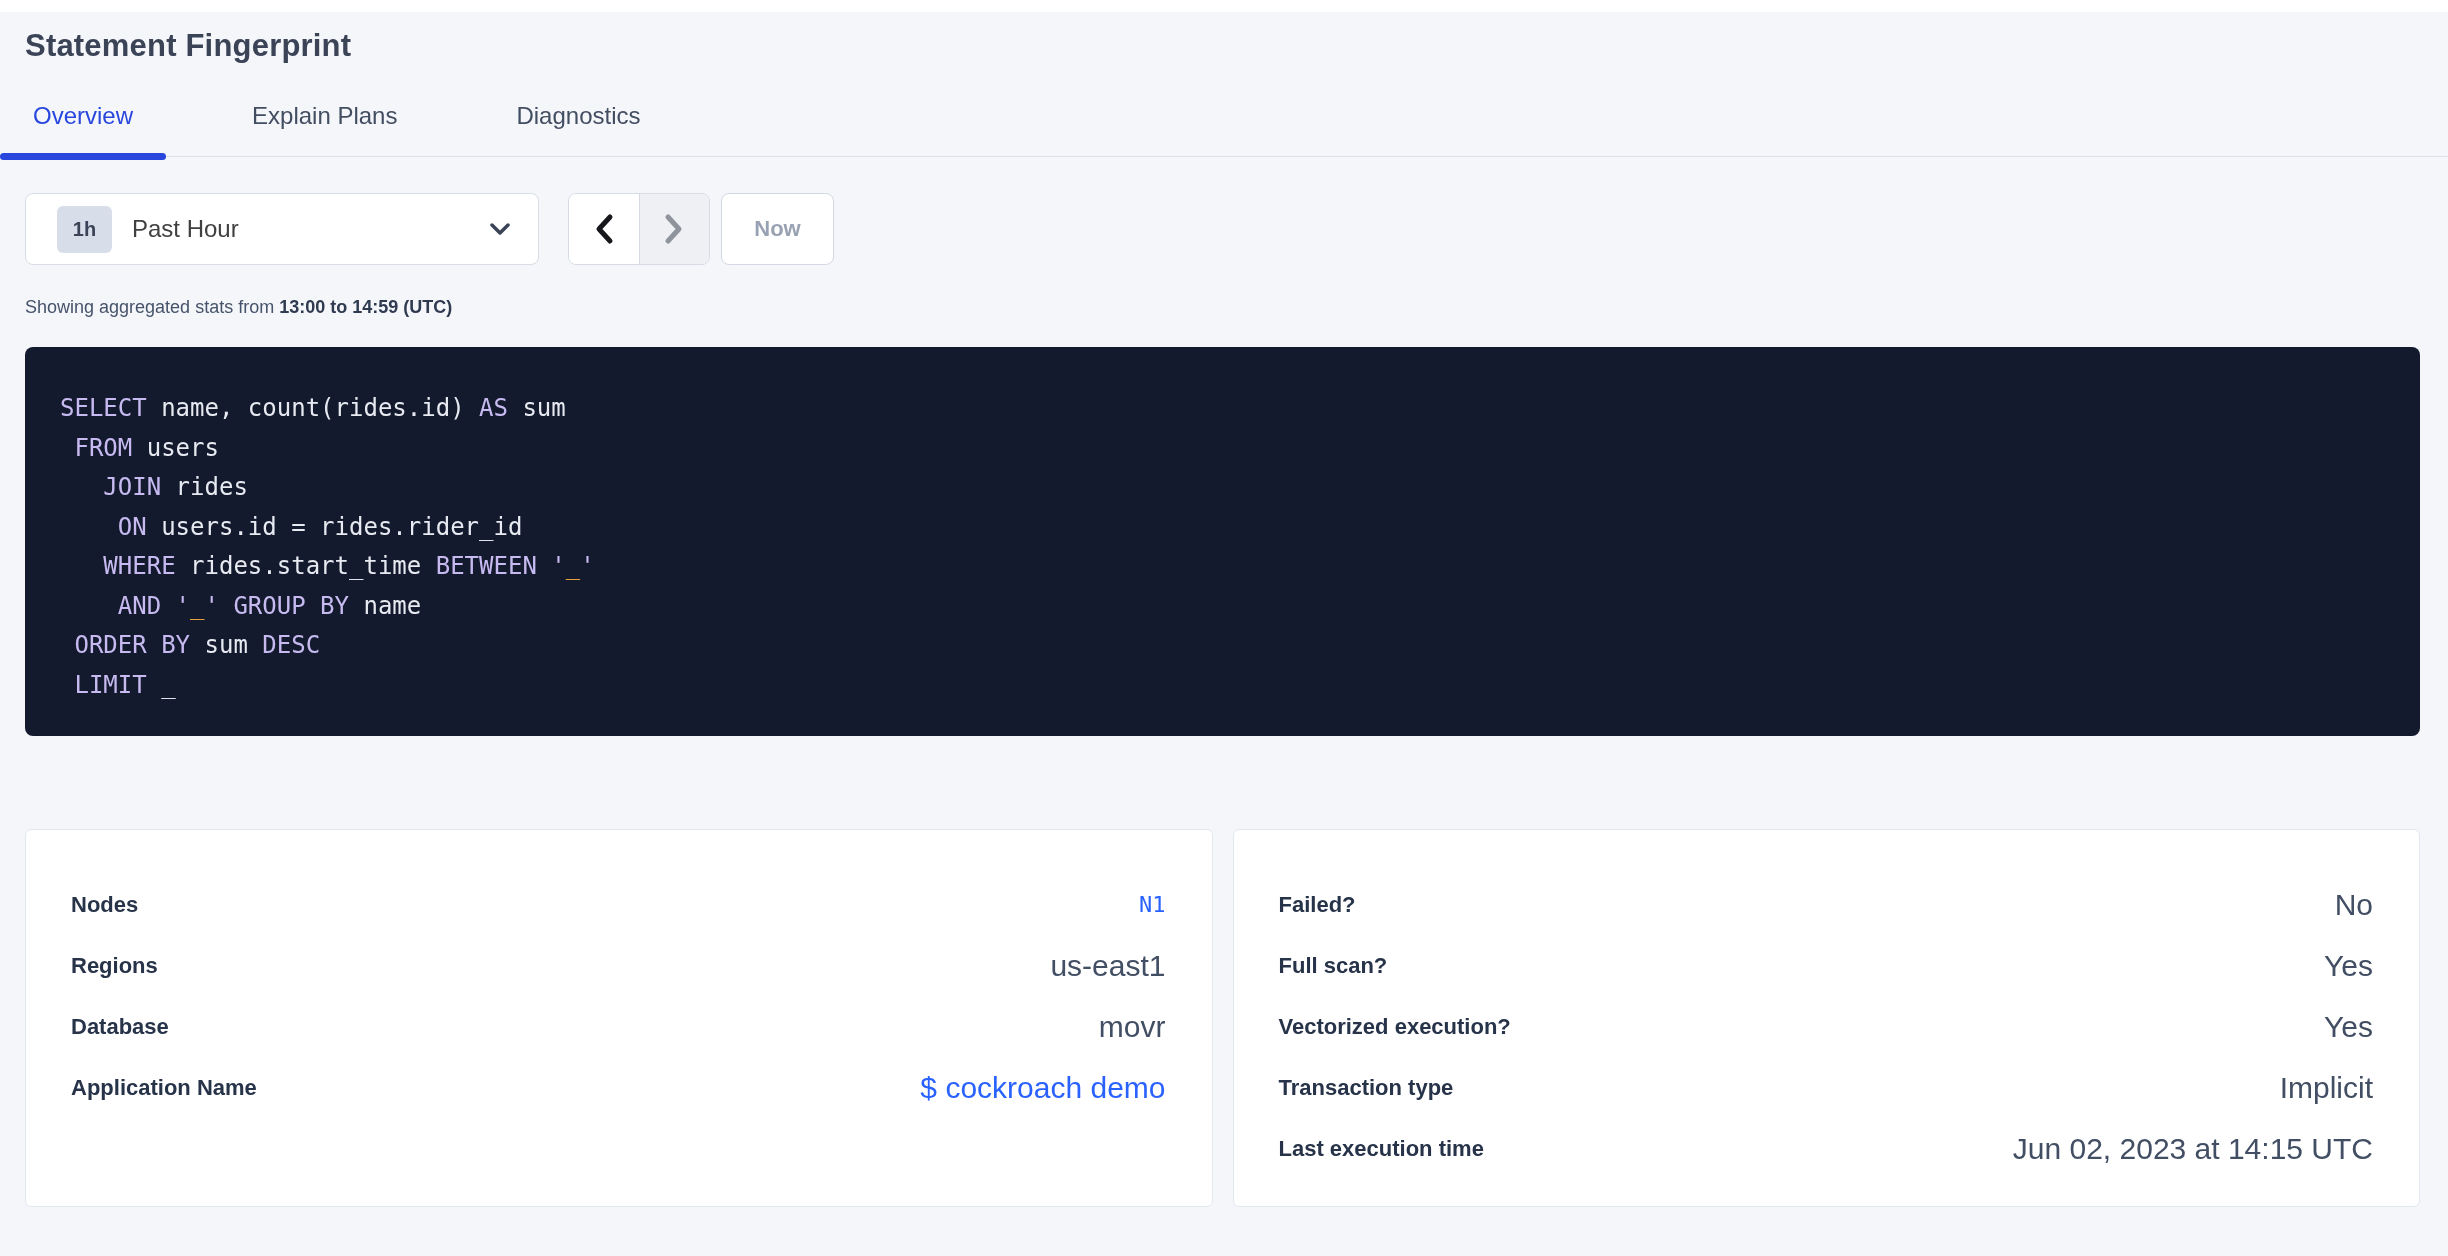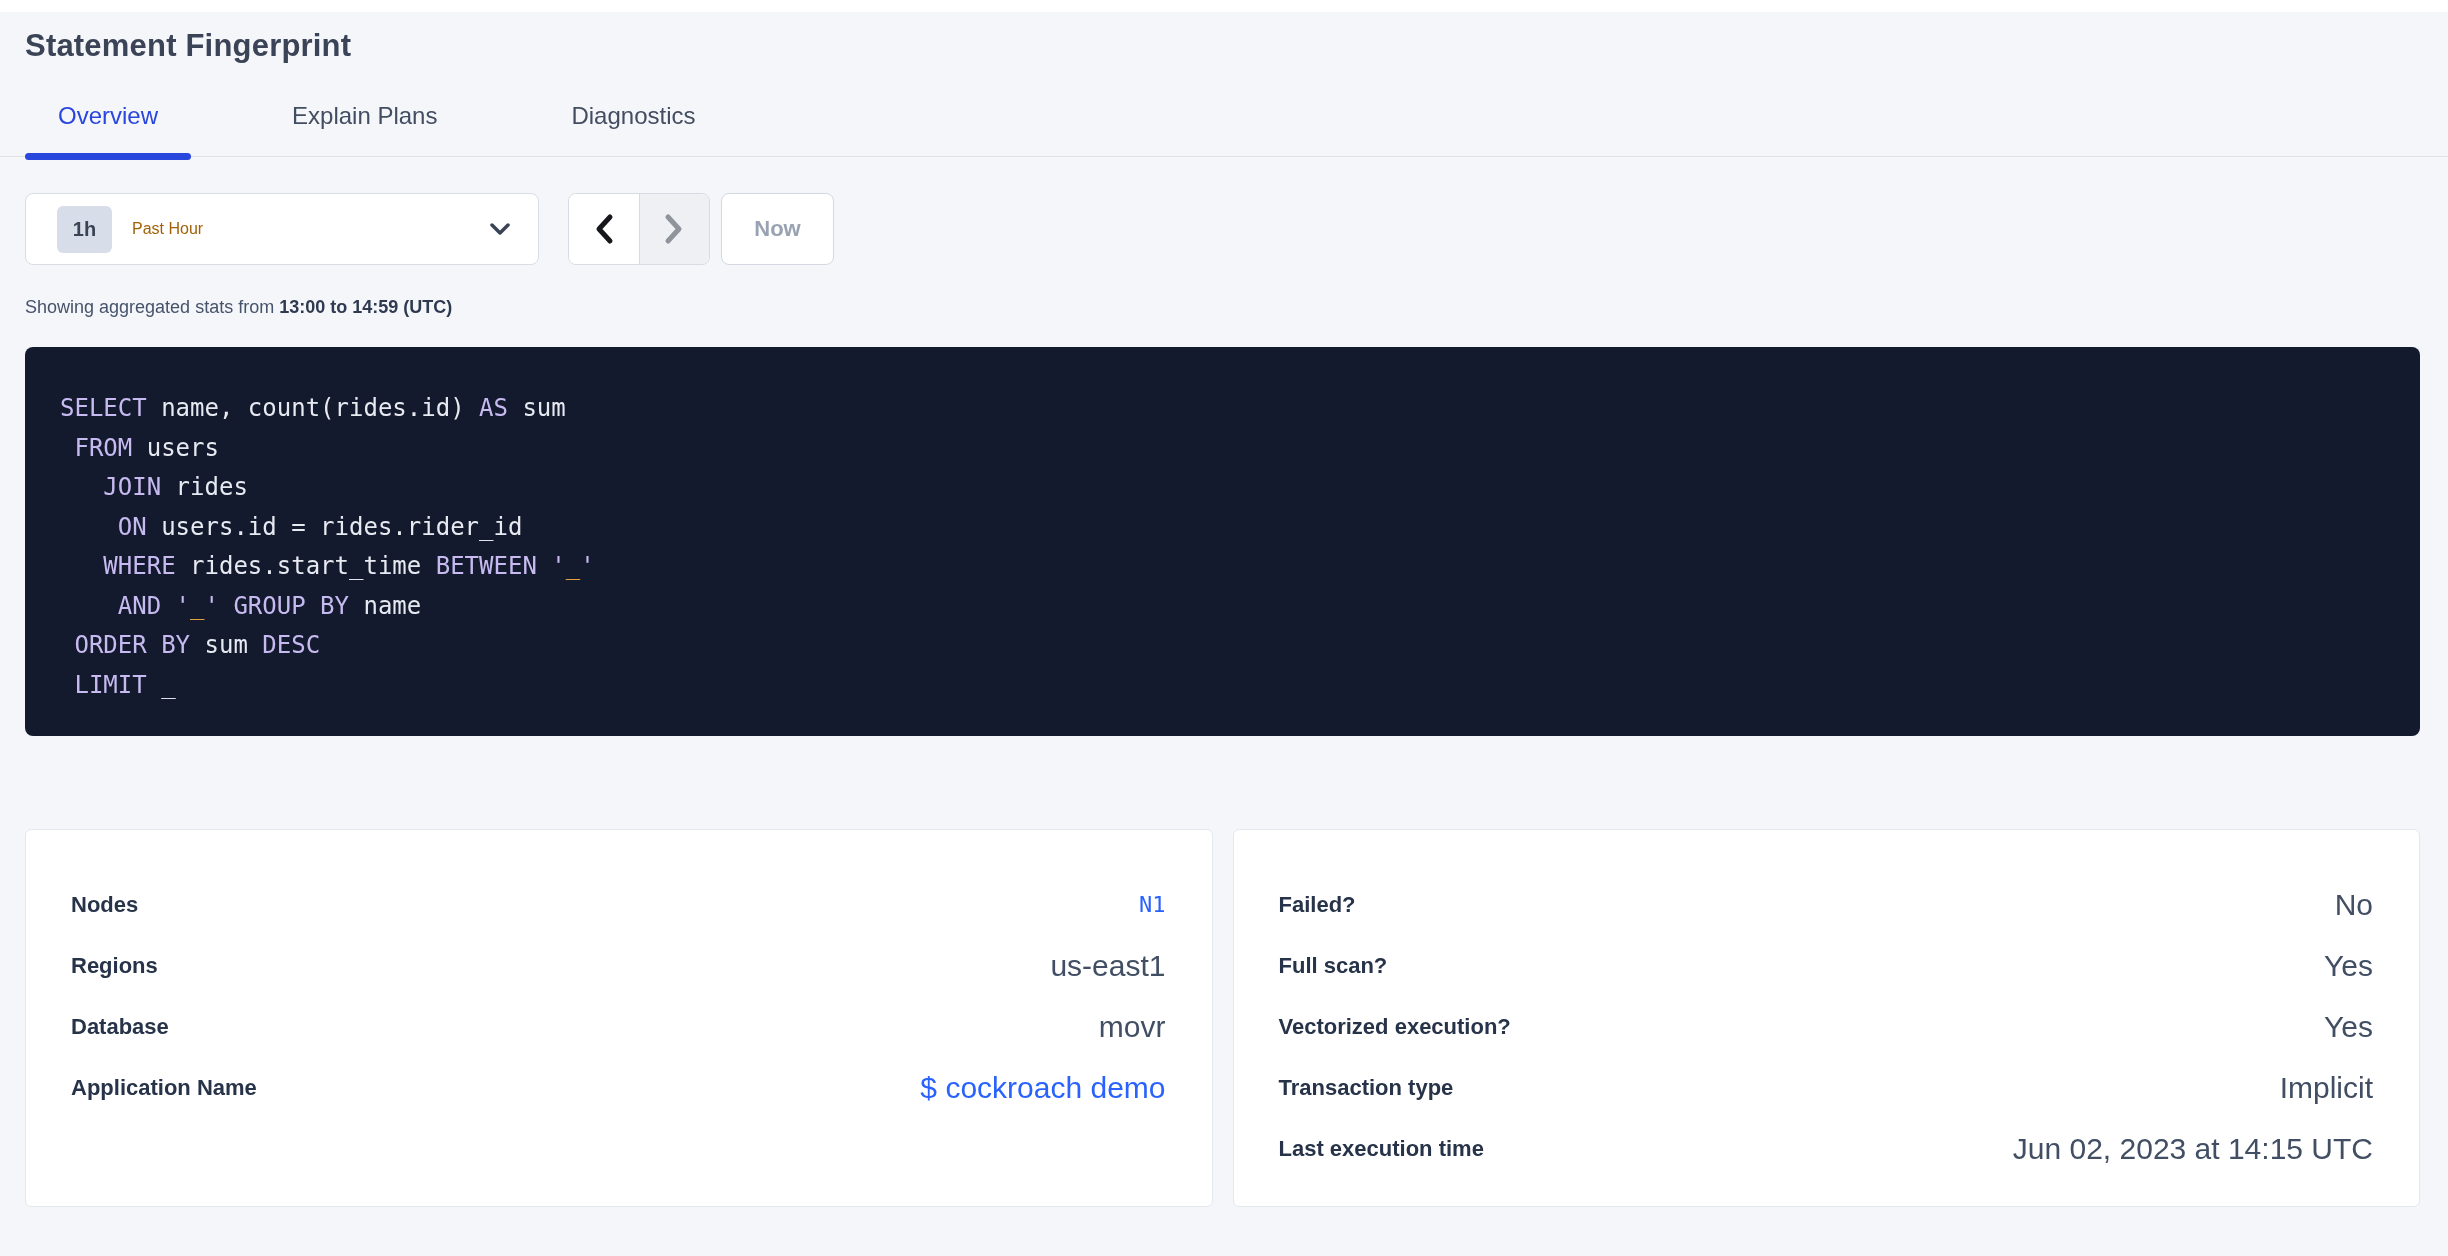--- a/index.html
+++ b/index.html
@@ -16,24 +16,22 @@
     margin: 16px 28px 0 25px;
     font-size: 31px;
     font-weight: 700;
     color: #3b4457;
     letter-spacing: 0.2px;
   }
 
   
   .tab-bar {
     margin-top: 38px;
-    padding-left: 25px;
     border-bottom: 1px solid #dde2e9;
     display: flex;
-    gap: 15px;
   }
   .tab {
     position: relative;
     padding: 0 33px 26px 33px;
     margin-right: 53px;
     font-size: 24px;
     color: #434d61;
     cursor: pointer;
   }
   .tab.active { color: #2946dd; }
@@ -63,21 +61,21 @@
     padding: 0 26px 0 31px;
     cursor: pointer;
   }
   .badge {
     width: 55px; height: 47px;
     background: #d8dee9;
     border-radius: 6px;
     display: flex; align-items: center; justify-content: center;
     font-size: 20px; font-weight: 700; color: #3b4457;
   }
-  .dropdown-label { margin-left: 20px; font-size: 16px; color: #a16207; }
+  .dropdown-label { margin-left: 20px; font-size: 24px; color: #404040; }
   .dropdown .chev { margin-left: auto; }
 
   .pager {
     margin-left: 29px;
     width: 142px;
     border: 1px solid #d6dbe4;
     border-radius: 8px;
     display: flex;
     overflow: hidden;
     background: #ffffff;

